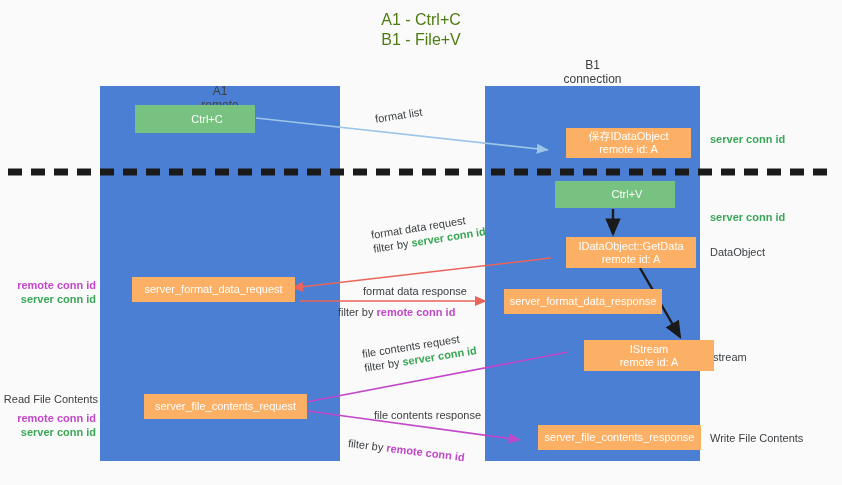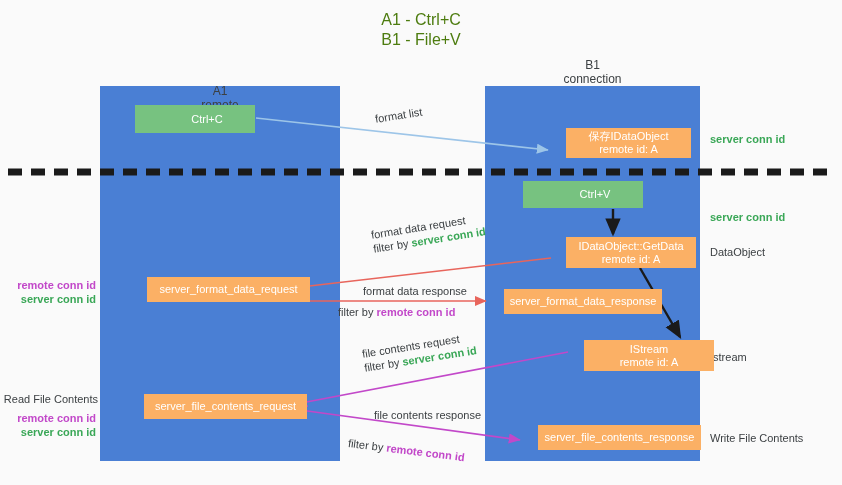--- a/index.html
+++ b/index.html
@@ -138,35 +138,35 @@
 
 <div class="abs box green" style="left:135px; top:105px; width:120px; height:28px;">
   <span>Ctrl+C</span>
 </div>
 
 <div class="abs box orange" style="left:550px; top:128px; width:125px; height:30px;">
   <span>保存IDataObject</span>
   <span class="l2">remote id: A</span>
 </div>
 
-<div class="abs box green" style="left:523px; top:181px; width:120px; height:27px;">
+<div class="abs box green" style="left:555px; top:181px; width:120px; height:27px;">
   <span>Ctrl+V</span>
 </div>
 
 <div class="abs box orange" style="left:550px; top:237px; width:130px; height:31px;">
   <span>IDataObject::GetData</span>
   <span class="l2">remote id: A</span>
 </div>
 
 <div class="abs box orange" style="left:568px; top:340px; width:130px; height:31px;">
   <span>IStream</span>
   <span class="l2">remote id: A</span>
 </div>
 
-<div class="abs box orange" style="left:131px; top:277px; width:163px; height:25px;">
+<div class="abs box orange" style="left:116px; top:277px; width:163px; height:25px;">
   <span>server_format_data_request</span>
 </div>
 
 <div class="abs box orange" style="left:488px; top:289px; width:158px; height:25px;">
   <span>server_format_data_response</span>
 </div>
 
 <div class="abs box orange" style="left:128px; top:394px; width:163px; height:25px;">
   <span>server_file_contents_request</span>
 </div>

